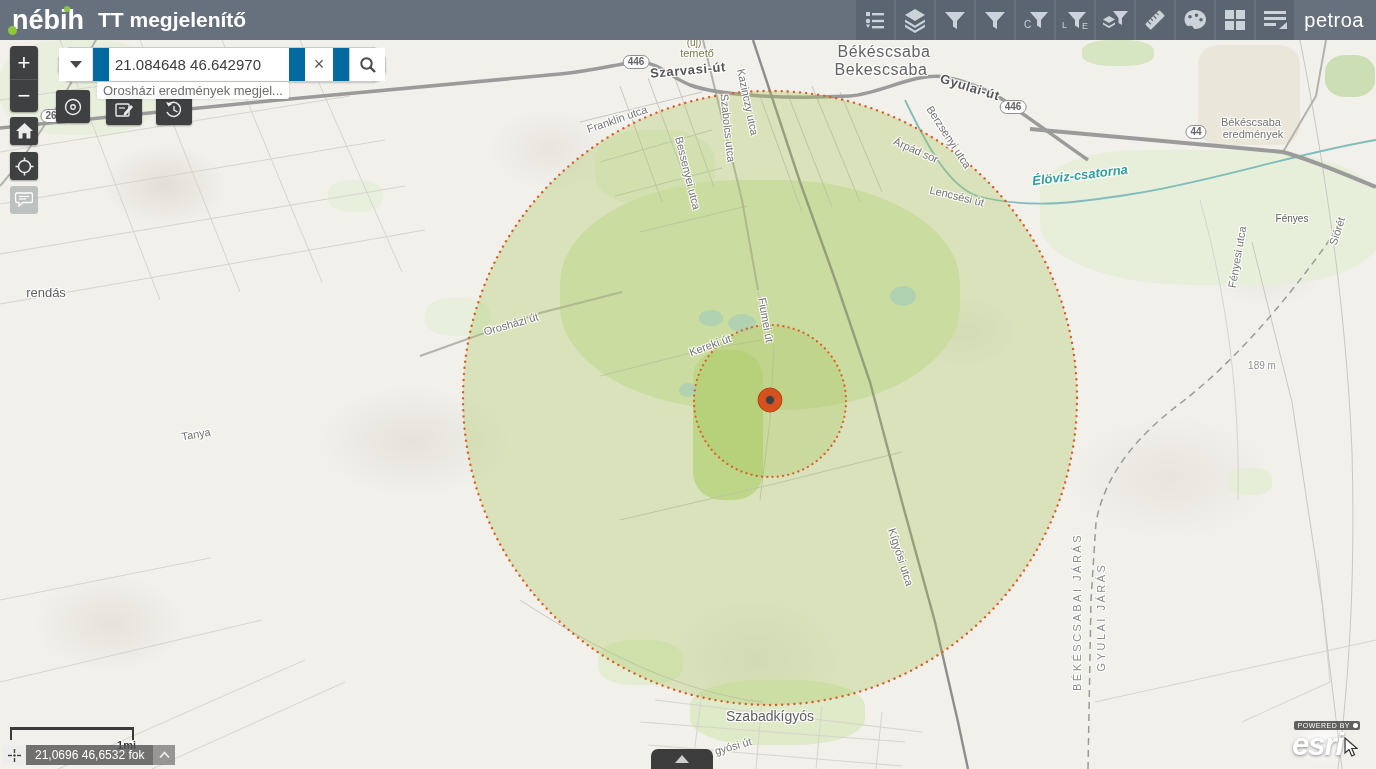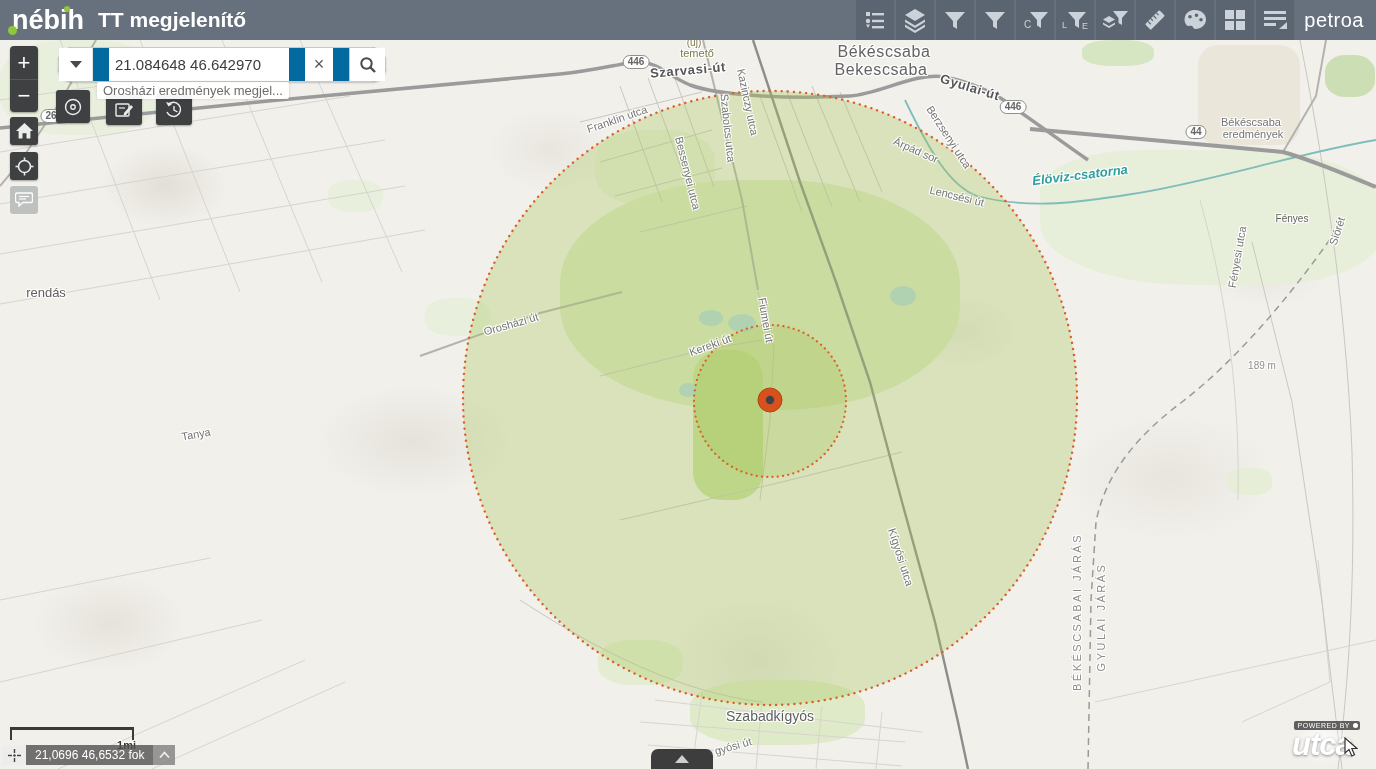--- a/index.html
+++ b/index.html
@@ -427,20 +427,20 @@
   </div>
 
   <button id="tablebtn">
     <span class="tri"></span>
   </button>
 
 
   <div id="esrilogo">
     <div class="glow"></div>
     <div class="tag">POWERED BY</div>
-    <div class="word">utca</div>
+    <div class="word">esri</div>
   </div>
 
   <svg id="cursor" width="14" height="20" viewBox="0 0 14 20">
     <path d="M1,1 L1,16 L5,12.5 L7.8,19 L10.5,17.8 L7.8,11.5 L13,11.5 Z" fill="#fff" stroke="#333" stroke-width="1.2"></path>
   </svg>
 
 </div>
 
 </body></html>

